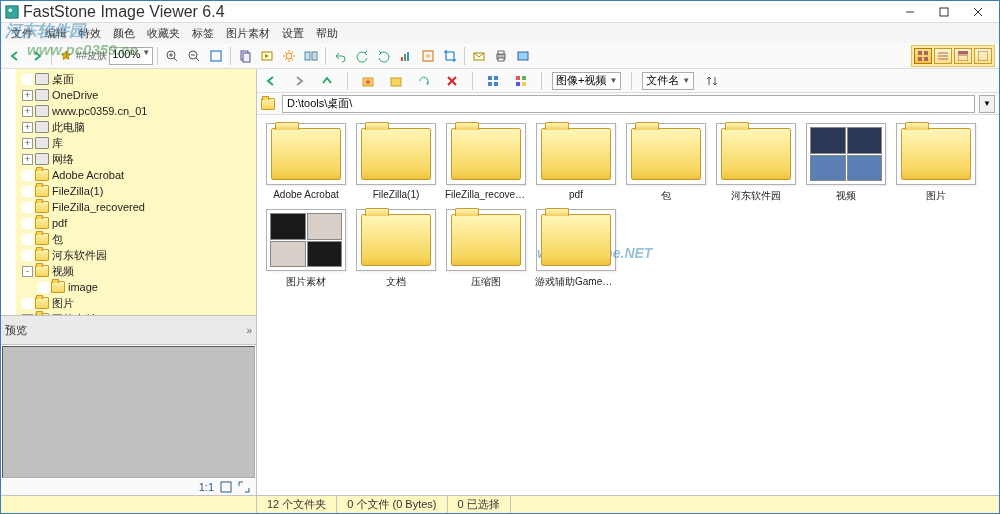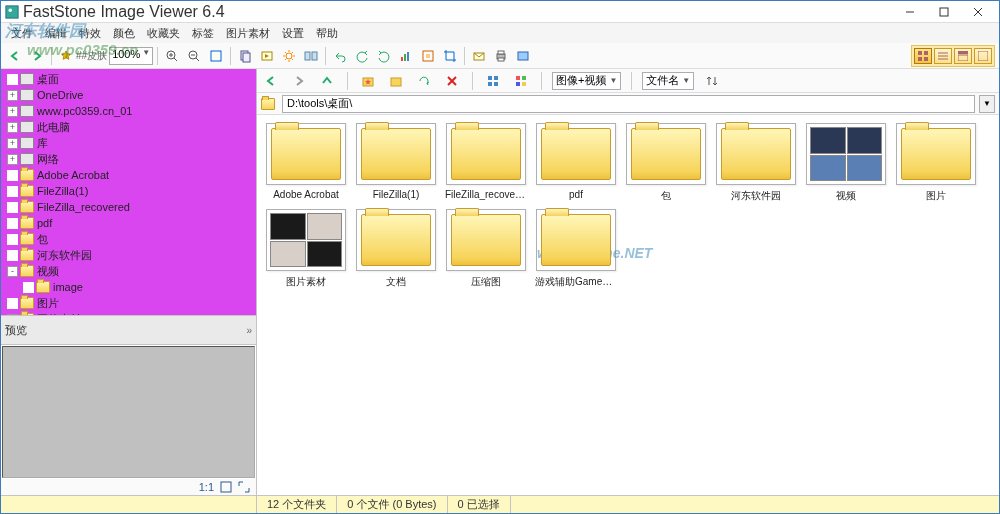--- a/index.html
+++ b/index.html
@@ -13,21 +13,21 @@
 .toolbar { height: 26px; display: flex; align-items: center; padding: 2px 4px; background: #fafafa; border-bottom: 1px solid #ddd; gap: 2px; }
 .tb-btn { width: 20px; height: 20px; display: flex; align-items: center; justify-content: center; border: 1px solid transparent; border-radius: 2px; }
 .tb-sep { width: 1px; height: 18px; background: #ccc; margin: 0 2px; }
 .zoom-box { display: flex; align-items: flex-start; border: 1px solid #aaa; background: #fff; height: 18px; padding: 0 2px; font-size: 10px; }
 .zoom-box .dd { font-size: 8px; color: #555; margin-left: 2px; }
 .view-toggle { margin-left: auto; display: flex; gap: 2px; background: #fceaa8; padding: 2px; border: 1px solid #e3c45a; }
 .vt-btn { width: 18px; height: 16px; border: 1px solid #c89b2c; background: linear-gradient(#fff6d0,#fae18b); display:flex; align-items:center; justify-content:center; }
 .vt-btn.active { background: linear-gradient(#ffe28a,#f5c344); border-color:#b07a0a; }
 .content { flex: 1; display: flex; overflow: hidden; }
 .sidebar { width: 256px; display: flex; flex-direction: column; border-right: 1px solid #c4c4c4; background: #fff; }
-.tree { flex: 1; overflow-y: auto; padding: 2px; background: #d946ef; }
+.tree { flex: 1; overflow-y: auto; padding: 2px; background: #fef9c3; margin-left: 15px; }
 .tree-node { display: flex; align-items: center; height: 16px; padding: 1px 0; white-space: nowrap; }
 .expander { width: 11px; height: 11px; border: 1px solid #999; display:flex; align-items:center; justify-content:center; font-size:9px; line-height:1; margin-right: 2px; color:#555; background:#fff; }
 .expander.blank { border:none; }
 .tree-icon { width: 14px; height: 12px; margin-right: 3px; flex-shrink:0; }
 .folder-ico { background: linear-gradient(#fff4b0 0%, #f7d55c 100%); border: 1px solid #c89b2c; border-radius: 1px; position:relative; }
 .folder-ico::before { content:""; position:absolute; top:-3px; left:0; width:5px; height:3px; background:#f7d55c; border:1px solid #c89b2c; border-bottom:none; border-radius:1px 1px 0 0; }
 .drive-ico { background:#e8e8e8; border:1px solid #888; border-radius:1px; }
 .tree-label { font-size: 11px; color: #222; }
 .preview-head { height: 30px; background: #eaeaea; border-top: 1px solid #c4c4c4; border-bottom:1px solid #c4c4c4; display:flex; align-items:center; padding:0 4px; font-size:11px; color:#333; }
 .preview-head .arrow { margin-left:auto; font-size:10px; color:#666; }

